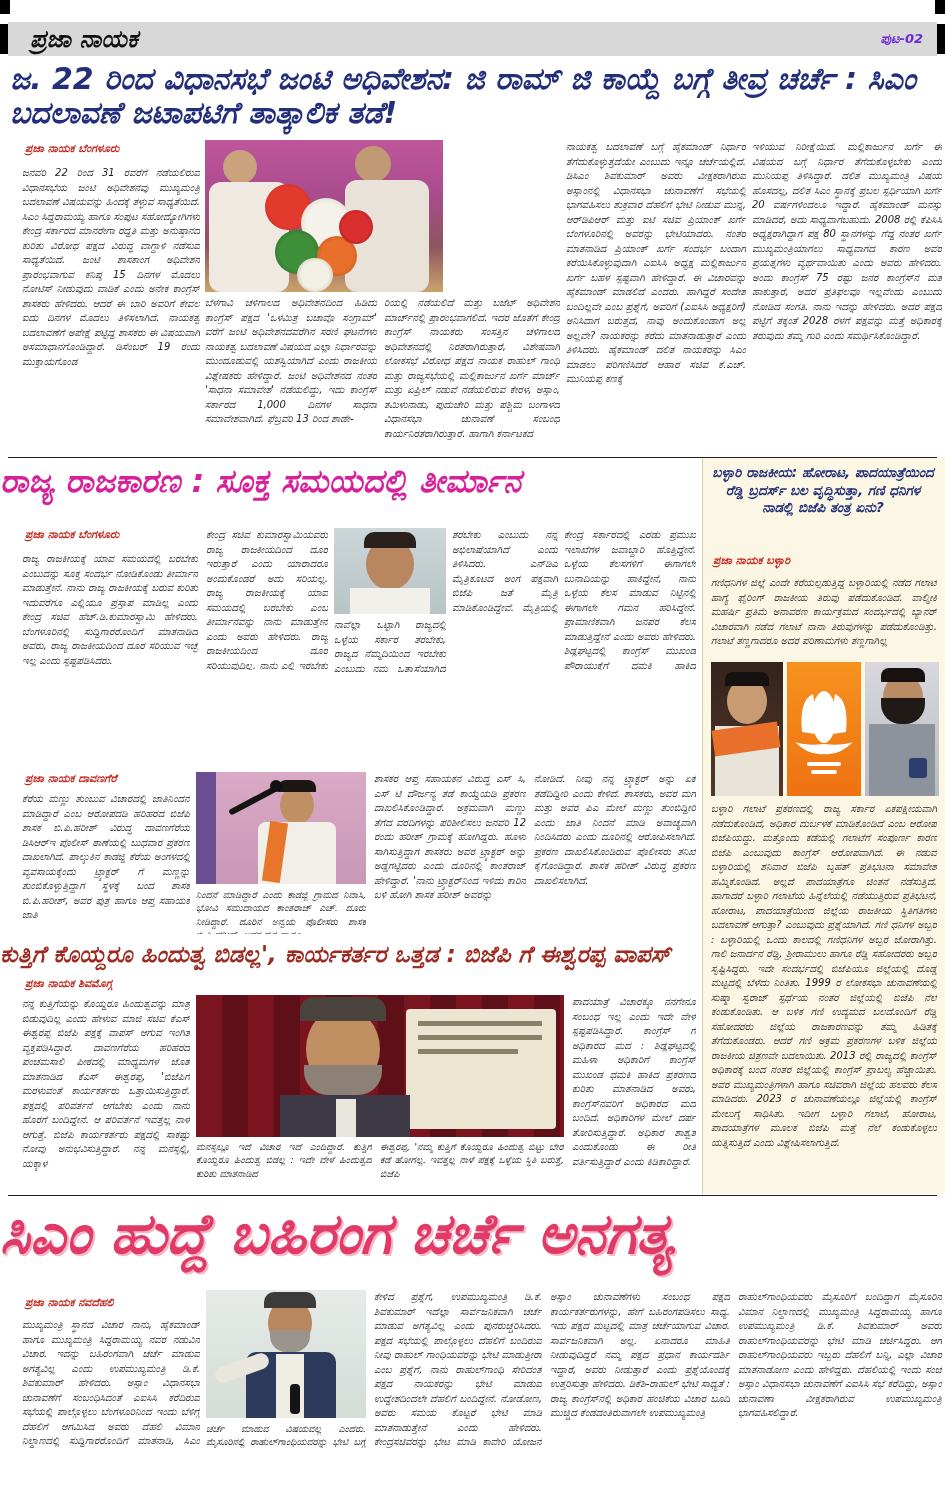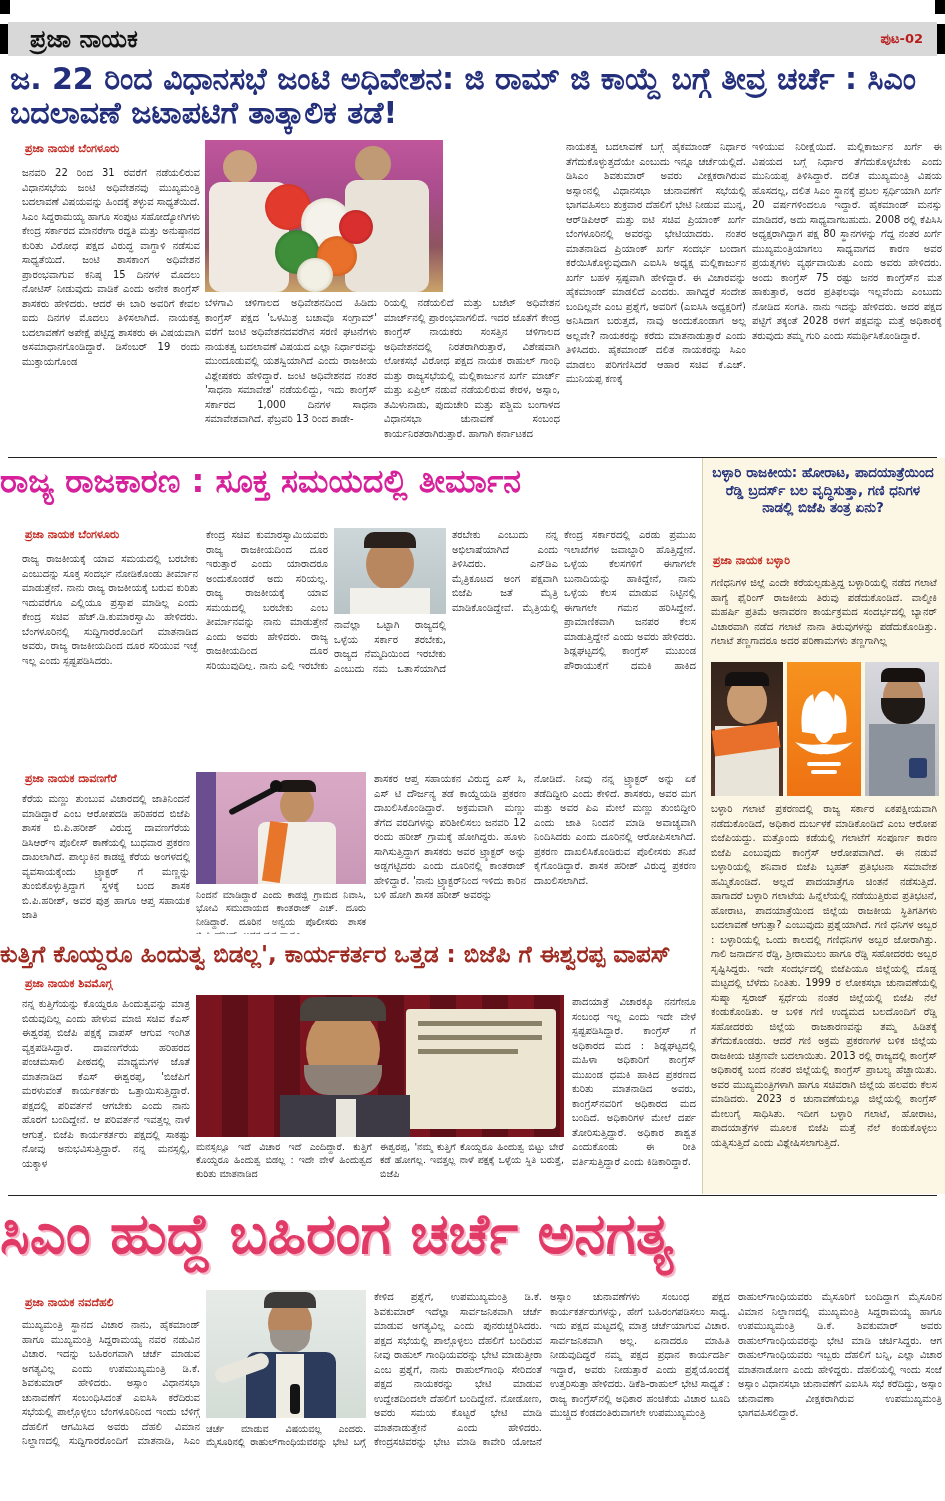--- a/index.html
+++ b/index.html
@@ -1,22 +1,22 @@
 <!DOCTYPE html>
 <html><head>
 <meta charset="utf-8">
 <style>
   html,body{margin:0;padding:0;background:#ffffff;}
   .page{position:relative;width:945px;height:1452px;background:#ffffff;overflow:hidden;
-        font-family:"DejaVu Sans","Liberation Sans",sans-serif;color:#1a1a1a;}
+        font-family:"DejaVu Sans","Liberation Sans",sans-serif;color:#1a1a1a;font-style:italic;}
   .crop{position:absolute;background:#000;}
   .masthead{position:absolute;left:8px;top:22px;width:929px;height:34px;background:#d8d8d8;}
   .paper-name{position:absolute;left:22px;top:3px;font-size:24px;font-weight:bold;color:#111;}
   .edition-date{position:absolute;left:0;right:0;top:5px;text-align:center;font-size:21px;font-weight:bold;color:#111;}
-  .page-no{position:absolute;right:14px;top:9px;font-size:13px;font-weight:bold;color:#b91c1c;}
+  .page-no{position:absolute;right:14px;top:9px;font-size:13px;font-weight:bold;color:#6d28d9;}
   .hl{position:absolute;text-align:left;font-weight:bold;line-height:1.12;}
   .hl-main{left:10px;top:62px;width:925px;font-size:30px;color:#232f7b;}
   .hl-a2{left:0;top:464px;width:700px;font-size:32px;color:#d6219b;}
   .hl-a3{left:0;top:684px;width:700px;font-size:27px;color:#2e9348;line-height:1.18;}
   .hl-a4{left:0;top:942px;width:700px;font-size:23px;color:#9e2b21;}
   .hl-a5{left:0;top:1203px;width:945px;font-size:56px;color:#e23a67;text-shadow:2px 2px 0 #f5b8c9;}
   .hl-sb{position:absolute;left:6px;top:6px;width:228px;text-align:center;font-weight:bold;font-size:13.5px;color:#1f2e77;line-height:1.3;}
   .byline{position:absolute;font-size:11px;font-weight:bold;color:#c3261d;}
   .col{position:absolute;font-size:10px;line-height:1.45;text-align:justify;overflow:hidden;color:#1b1b1b;}
   .cap{position:absolute;font-size:9.5px;line-height:1.4;text-align:justify;overflow:hidden;color:#111;}

